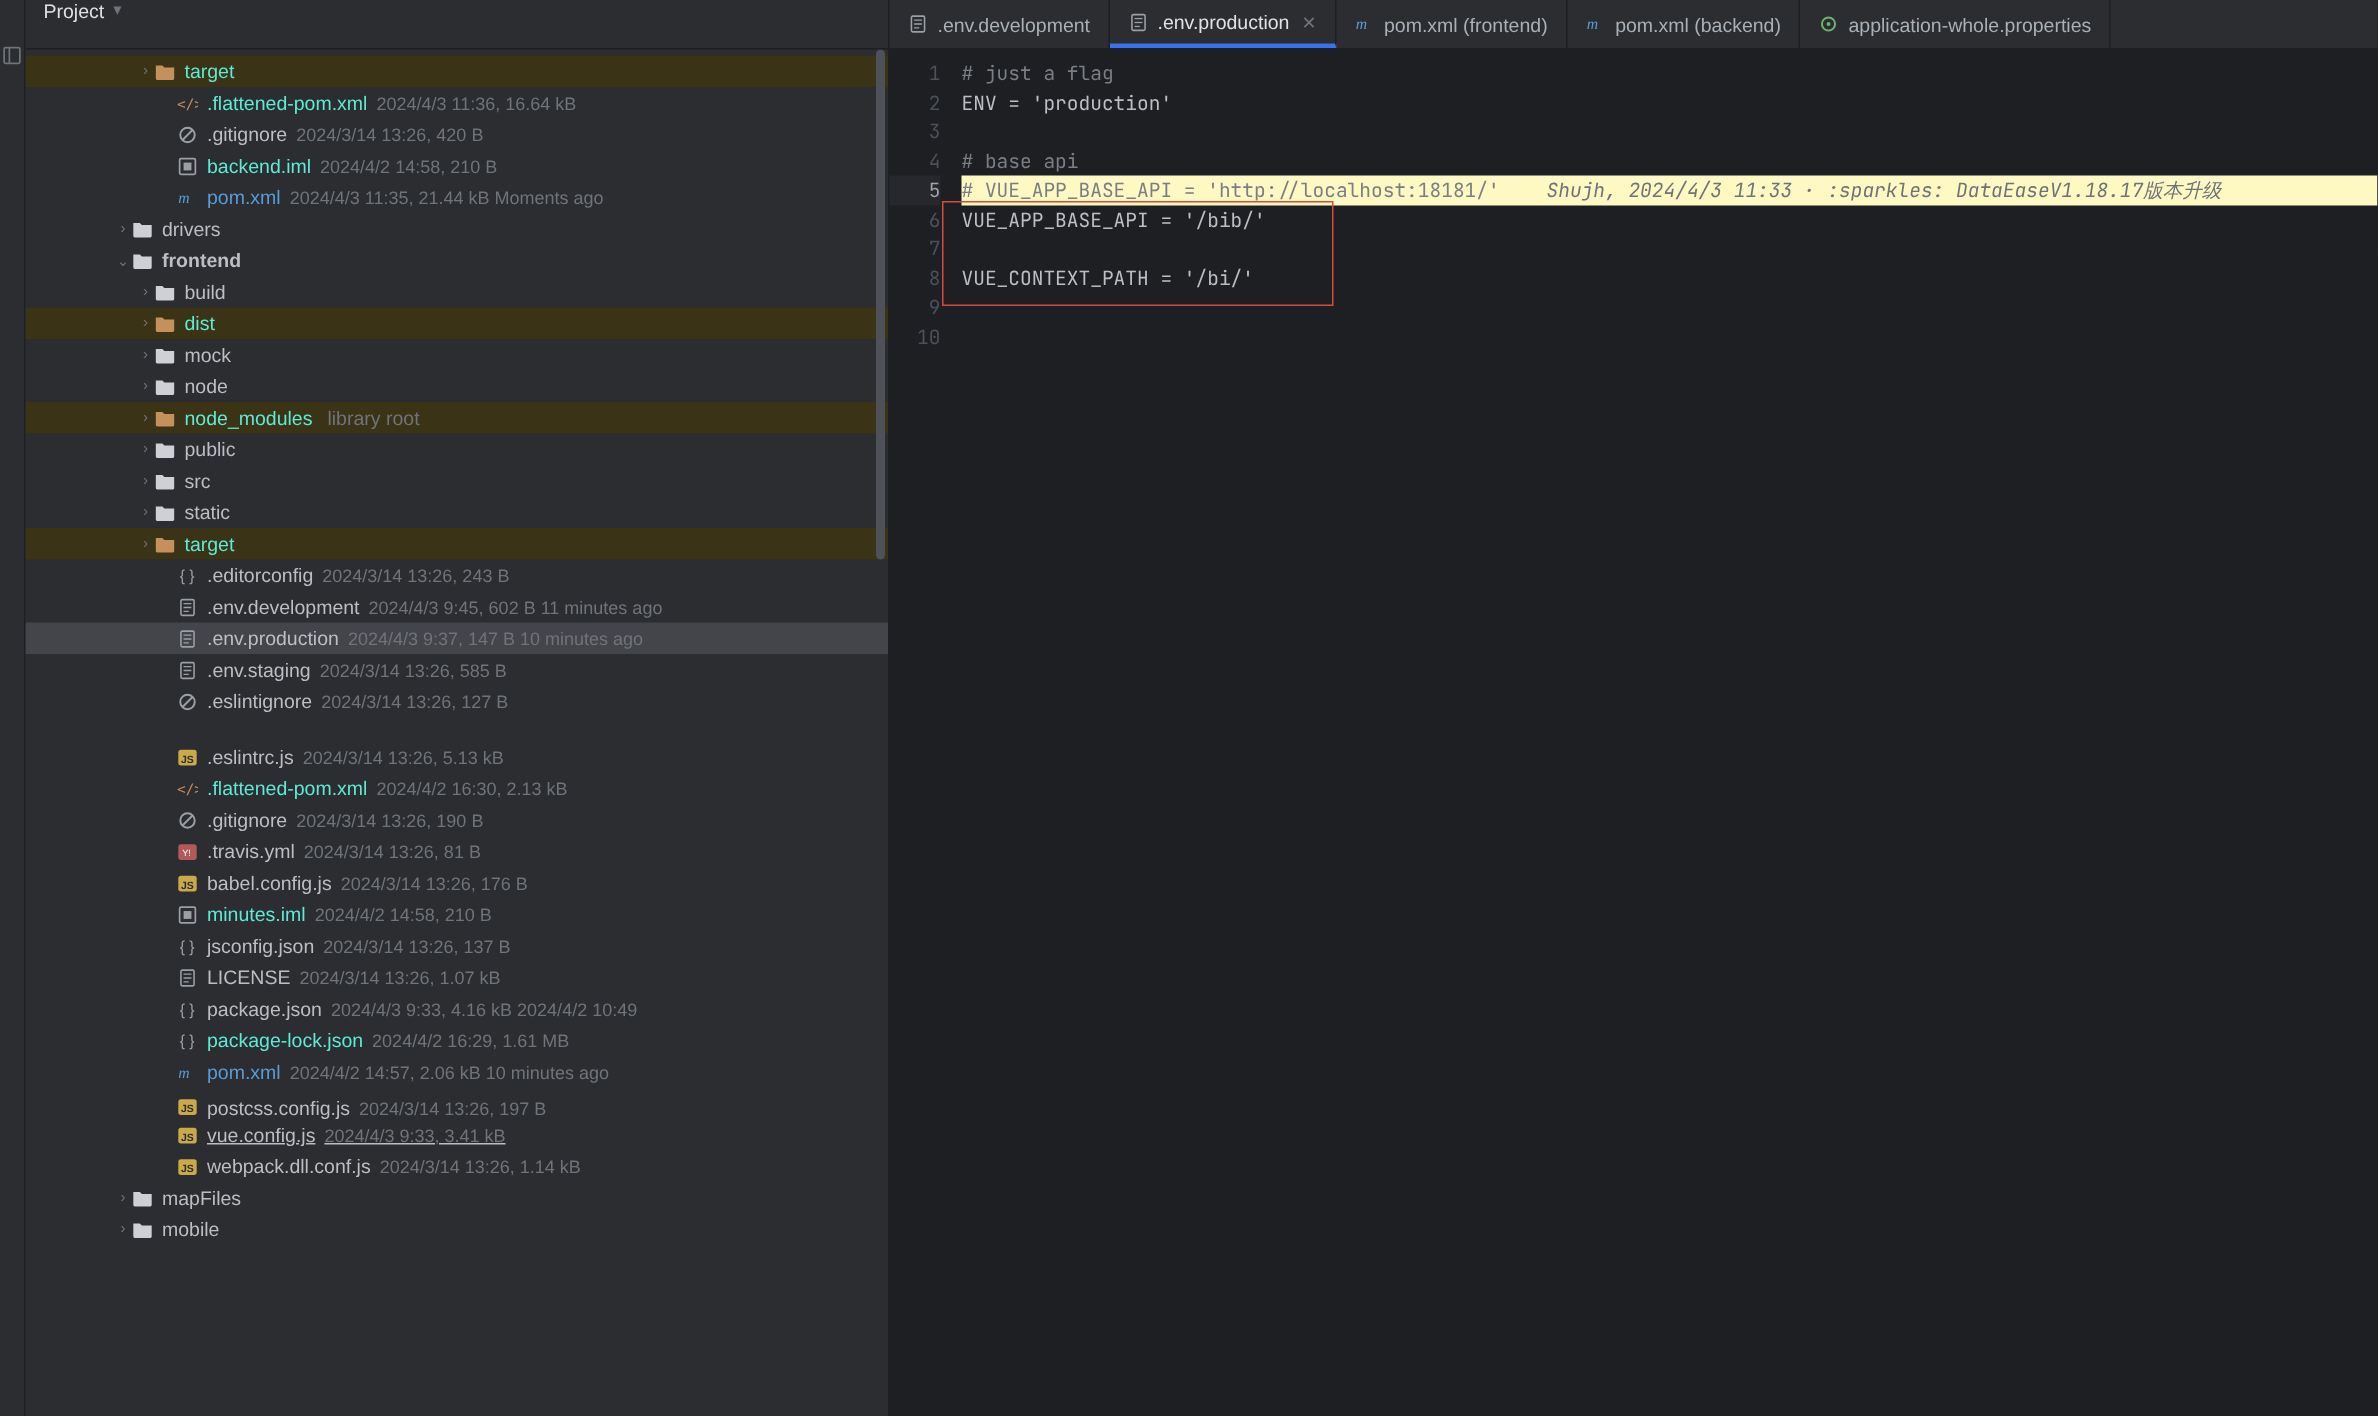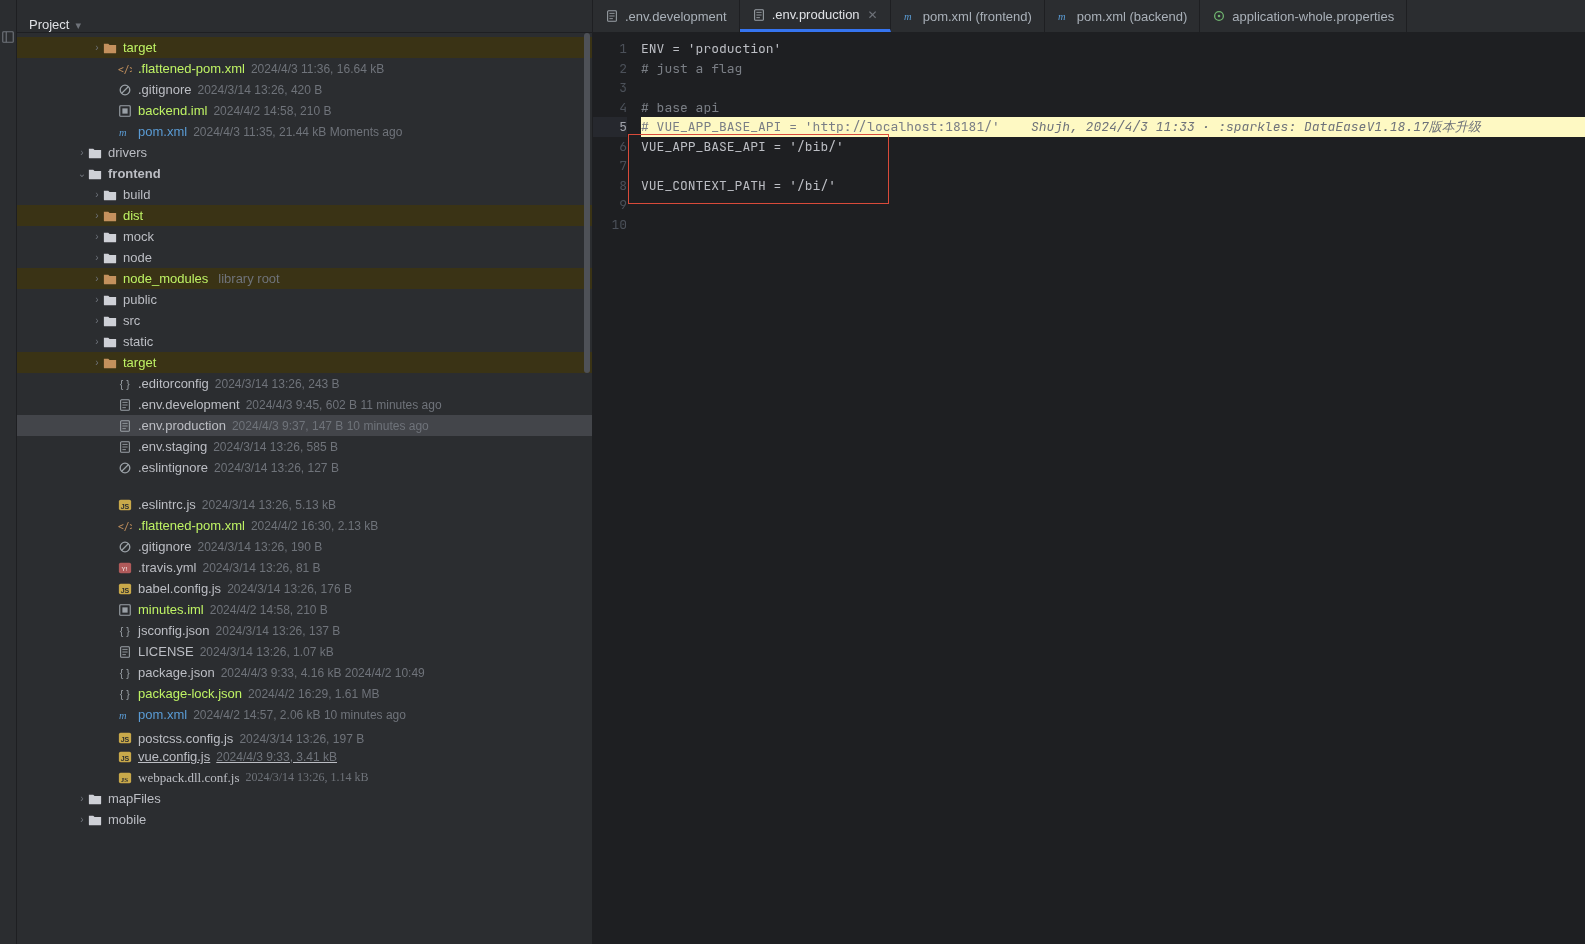--- a/index.html
+++ b/index.html
@@ -27,21 +27,21 @@
 .sidebar {
   width: 576px;
   background: #2b2d30;
   display: flex;
   flex-direction: column;
   border-right: 1px solid #1e1f22;
 }
 .sidebar-header {
   height: 33px;
   display: flex;
-  align-items: flex-end;
+  align-items: flex-start;
   padding: 0 12px;
   border-bottom: 1px solid #1e1f22;
 }
 .sidebar-title { color: #dfe1e5; font-weight: 500; }
 .chev { margin-left: 6px; color: #6f737a; font-size: 11px; }
 .tree {
   flex: 1;
   overflow-y: auto;
   padding-top: 4px;
   font-size: 13px;
@@ -75,21 +75,21 @@
 .ficon {
   width: 16px;
   height: 16px;
   display: inline-flex;
   align-items: center;
   justify-content: center;
   margin-right: 5px;
   flex-shrink: 0;
 }
 .fname { margin-right: 6px; }
-.fname.orange { color: #bef264; }
+.fname.orange { color: #5eead4; }
 .fname.blue { color: #5a9bd4; }
 .fmeta { color: #6f737a; font-size: 12px; }
 .libroot { color: #6f737a; margin-left: 4px; }
 
 .main {
   flex: 1;
   display: flex;
   flex-direction: column;
   background: #1e1f22;
 }
@@ -518,21 +518,21 @@
         <span class="arrow"></span>
         <span class="ficon">
           <svg width="14" height="14" viewBox="0 0 16 16">
             <rect x="1" y="2" width="14" height="12" rx="2" fill="#c9a94a"></rect>
             <text x="3" y="12" font-size="8" fill="#2b2d30" font-weight="bold">JS</text>
           </svg>
         </span>
         <span class="fname">vue.config.js</span>
         <span class="fmeta">2024/4/3 9:33, 3.41 kB</span>
       </div>
-      <div class="tree-row" style="padding-left: 90px; font-family: Liberation Serif, serif;">
+      <div class="tree-row" style="padding-left: 90px;">
         <span class="arrow"></span>
         <span class="ficon">
           <svg width="14" height="14" viewBox="0 0 16 16">
             <rect x="1" y="2" width="14" height="12" rx="2" fill="#c9a94a"></rect>
             <text x="3" y="12" font-size="8" fill="#2b2d30" font-weight="bold">JS</text>
           </svg>
         </span>
         <span class="fname">webpack.dll.conf.js</span>
         <span class="fmeta">2024/3/14 13:26, 1.14 kB</span>
       </div>
@@ -616,22 +616,22 @@
         <div class="" style="height: 19.5px;">3</div>
         <div class="" style="height: 19.5px;">4</div>
         <div class="hl-line" style="height: 19.5px;">5</div>
         <div class="" style="height: 19.5px;">6</div>
         <div class="" style="height: 19.5px;">7</div>
         <div class="" style="height: 19.5px;">8</div>
         <div class="" style="height: 19.5px;">9</div>
         <div class="" style="height: 19.5px;">10</div>
       </div>
     <div class="code" id="code">
-      <div class="code-line"><span>ENV = 'production'</span></div>
-        <div class="code-line"><span class="comment"># just a flag</span></div>
+      <div class="code-line"><span class="comment"># just a flag</span></div>
+        <div class="code-line"><span>ENV = 'production'</span></div>
         <div class="code-line"><span></span></div>
         <div class="code-line"><span class="comment"># base api</span></div>
         <div class="code-line hl-line"><span class="comment"># VUE_APP_BASE_API = 'http://localhost:18181/'</span><span class="annot">    Shujh, 2024/4/3 11:33 · :sparkles: DataEaseV1.18.17版本升级</span></div>
         <div class="code-line"><span>VUE_APP_BASE_API = '/bib/'</span></div>
         <div class="code-line"><span></span></div>
         <div class="code-line"><span>VUE_CONTEXT_PATH = '/bi/'</span></div>
         <div class="code-line"><span></span></div>
         <div class="code-line"><span></span></div>
         <div class="red-box"></div>
     </div>

